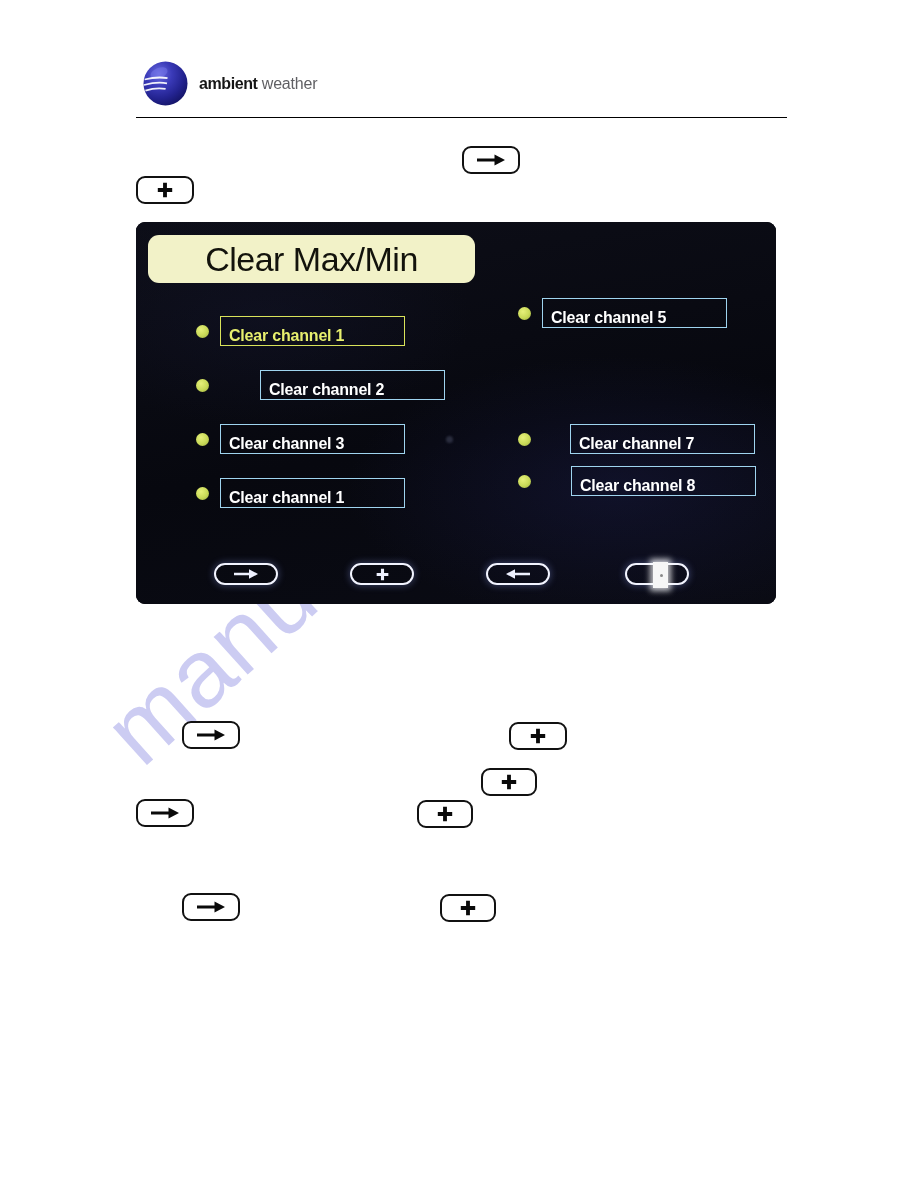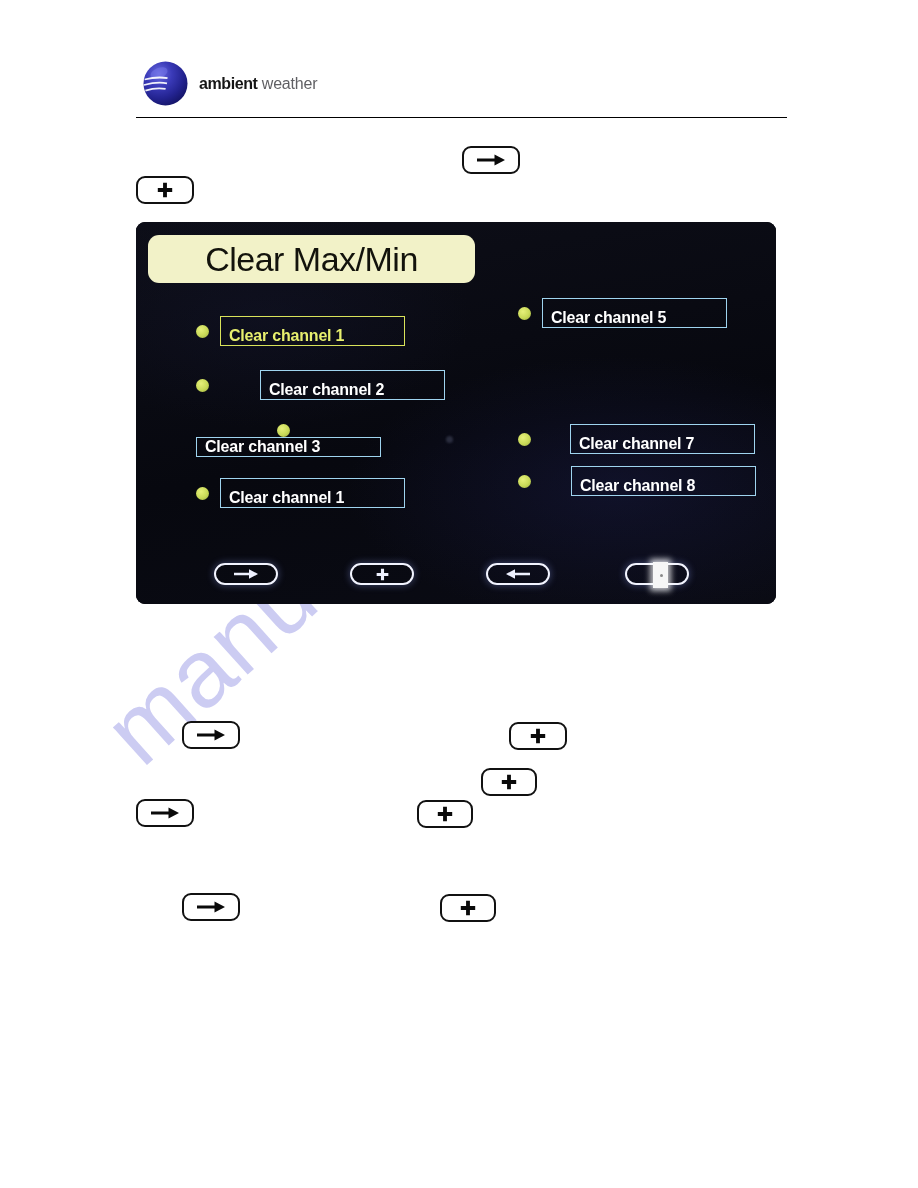--- a/index.html
+++ b/index.html
@@ -272,21 +272,21 @@
       <div class="chan-box selected">
         <span>Clear channel 1</span>
       </div>
     </div>
     <div class="chan-row" style="left: 60px; top: 148px; gap: 40px;">
       <div class="chan-bullet"></div>
       <div class="chan-box">
         <span>Clear channel 2</span>
       </div>
     </div>
-    <div class="chan-row" style="left: 60px; top: 202px; flex-direction: column;">
+    <div class="chan-row" style="left: 60px; top: 202px;">
       <div class="chan-bullet"></div>
       <div class="chan-box">
         <span>Clear channel 3</span>
       </div>
     </div>
     <div class="chan-row" style="left: 60px; top: 256px;">
       <div class="chan-bullet"></div>
       <div class="chan-box">
         <span>Clear channel 1</span>
       </div>

